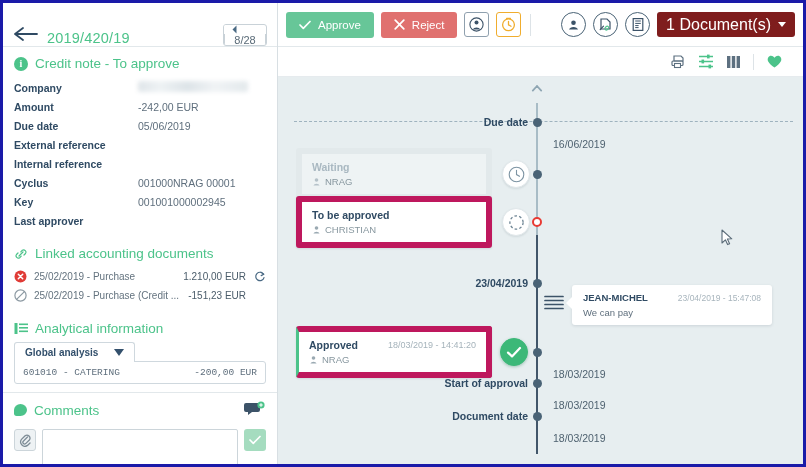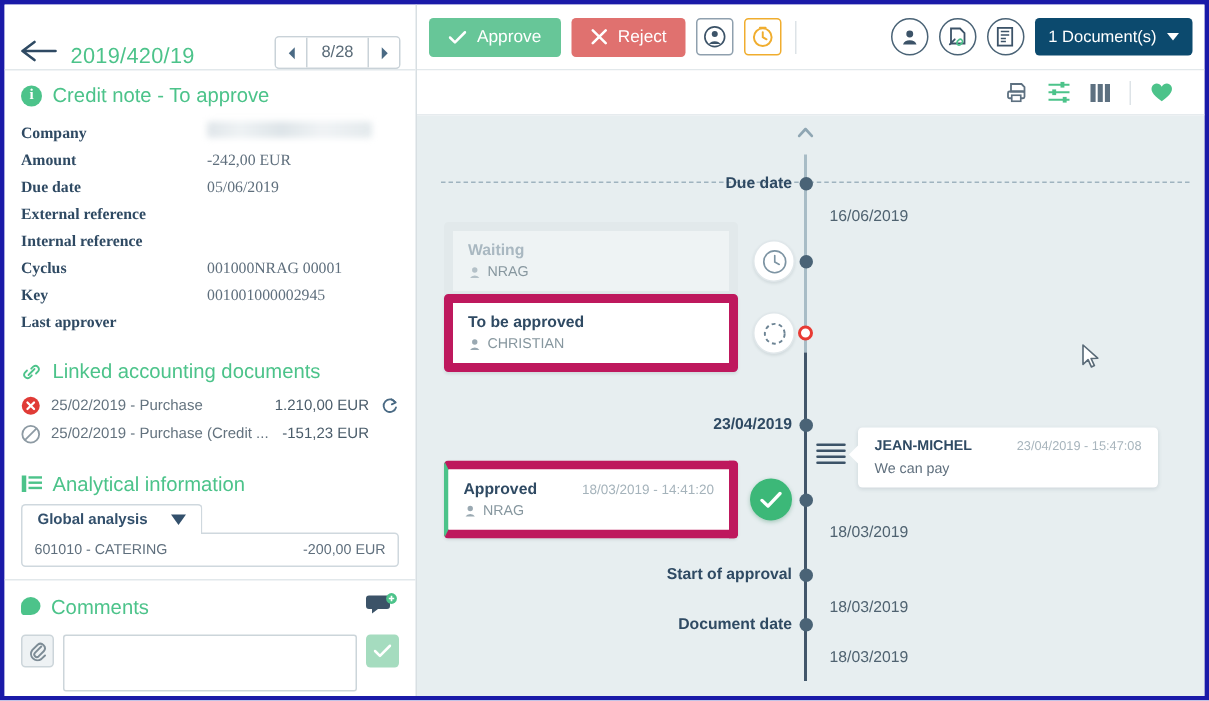--- a/index.html
+++ b/index.html
@@ -32,21 +32,21 @@
     flex: 0 0 26px;
   }
   .back-arrow svg { display: block; }
   .doc-title {
     color: #4cc38a; font-size: 14.5px; margin-left: 8px;
     letter-spacing: .2px; white-space: nowrap;
   }
   .pager {
     margin-left: auto; display: flex; align-items: stretch;
     border: 1px solid #c9d2d8; border-radius: 3px;
-    height: 22px; overflow: hidden; background: #fff;
+    height: 22px; overflow: hidden; background: #fff; flex-direction: column;
   }
   .pg-btn {
     width: 20px; display: flex; align-items: center; justify-content: center;
     cursor: pointer; background: #fff;
   }
   .pg-btn svg { display:block; }
   .pg-num {
     min-width: 42px; padding: 0 5px; font-size: 11px; color: #5a6b78;
     display: flex; align-items: center; justify-content: center;
     border-left: 1px solid #c9d2d8; border-right: 1px solid #c9d2d8;
@@ -59,21 +59,21 @@
   .section-head .sh-label {
     color: #4cc38a; font-size: 13.5px;
   }
   .info-badge {
     width: 14px; height: 14px; border-radius: 50%; background: #4cc38a;
     color: #fff; font-size: 10px; font-weight: bold;
     display: flex; align-items: center; justify-content: center;
     font-family: "Liberation Serif", serif; flex: 0 0 14px;
   }
 
-  .fields { padding: 0 11px; font-family: Liberation Serif, serif; }
+  .fields { padding: 0 11px; }
   .field-row {
     display: flex; align-items: baseline;
     font-size: 10.5px; padding: 3.5px 0;
   }
   .field-label { color: #2f4a63; font-weight: bold; width: 124px; flex: 0 0 124px; }
   .field-value { color: #5f6f7d; }
   .redacted {
     display: inline-block; width: 110px; height: 11px;
     background: linear-gradient(90deg,#dfe5e9 0%, #eef2f4 20%, #dde4e8 45%, #f0f3f5 70%, #e3e9ec 100%);
     filter: blur(2.2px); border-radius: 2px;
@@ -102,21 +102,21 @@
   .caret-down {
     width: 0; height: 0; border-left: 5px solid transparent;
     border-right: 5px solid transparent; border-top: 7px solid #33506c;
   }
   .analytic-table {
     border: 1px solid #cfd8de; border-radius: 0 3px 3px 3px;
     margin-top: -1px; background:#fff;
   }
   .an-row {
     display: flex; justify-content: space-between;
-    font-size: 9.5px; color: #5f6f7d; padding: 5px 8px;
+    font-size: 9.5px; color: #5f6f7d; padding: 5px 8px; font-family: Liberation Mono, monospace;
   }
 
   .comments-head {
     display: flex; align-items: center; padding: 8px 11px 6px 11px;
     border-top: 1px solid #e2e8eb; margin-top: 8px;
   }
   .bubble-dot {
     width: 13px; height: 12px; border-radius: 50% 50% 50% 20%;
     background: #4cc38a; flex: 0 0 13px;
   }
@@ -168,22 +168,22 @@
   }
   .sq-btn.orange { border-color: #f0ad2e; }
   .tb-sep { width: 1px; height: 22px; background: #dde3e7; margin: 0 2px; }
   .spacer { flex: 1; }
   .circ-btn {
     width: 25px; height: 25px; border-radius: 50%; border: 1.4px solid #4a6376;
     background: #fff; display:flex; align-items:center; justify-content:center;
     cursor: pointer;
   }
   .docs-btn {
-    height: 25px; padding: 0 9px; border-radius: 3px; background: #0c4a6e;
-    color: #fff; font-size: 11px; cursor: pointer; border: none;
+    height: 25px; padding: 0 9px; border-radius: 3px; background: #7f1d1d;
+    color: #fff; font-size: 16px; cursor: pointer; border: none;
     display: flex; align-items: center; gap: 7px;
     font-family: "Liberation Sans", sans-serif;
   }
   .caret-white {
     width: 0; height: 0; border-left: 4px solid transparent;
     border-right: 4px solid transparent; border-top: 5px solid #fff;
   }
 
   .iconbar {
     height: 30px; flex: 0 0 30px; background: #fff;
@@ -625,21 +625,21 @@
           <div class="comment-bubble">
             <div class="cb-head">
               <span class="cb-name">JEAN-MICHEL</span>
               <span class="cb-time">23/04/2019 - 15:47:08</span>
             </div>
             <div class="cb-body">We can pay</div>
           </div>
         </div>
       </div>
 
-      <div class="tl-row" style="top:232px; height:48px;">
+      <div class="tl-row" style="top:251px; height:48px;">
         <div class="tl-left">
           <div class="card accent-green" style="width:196px; margin-left:18px;">
             <div class="card-title">Approved</div>
             <div class="card-sub">
               <svg width="9" height="9" viewBox="0 0 9 9">
                   <circle cx="4.5" cy="3" r="1.8" fill="#9aa9b2"></circle>
                   <path d="M1.4 8.4 a3.3 2.6 0 0 1 6.2 0 z" fill="#9aa9b2"></path>
                 </svg>
               <span>NRAG</span>
             </div>

